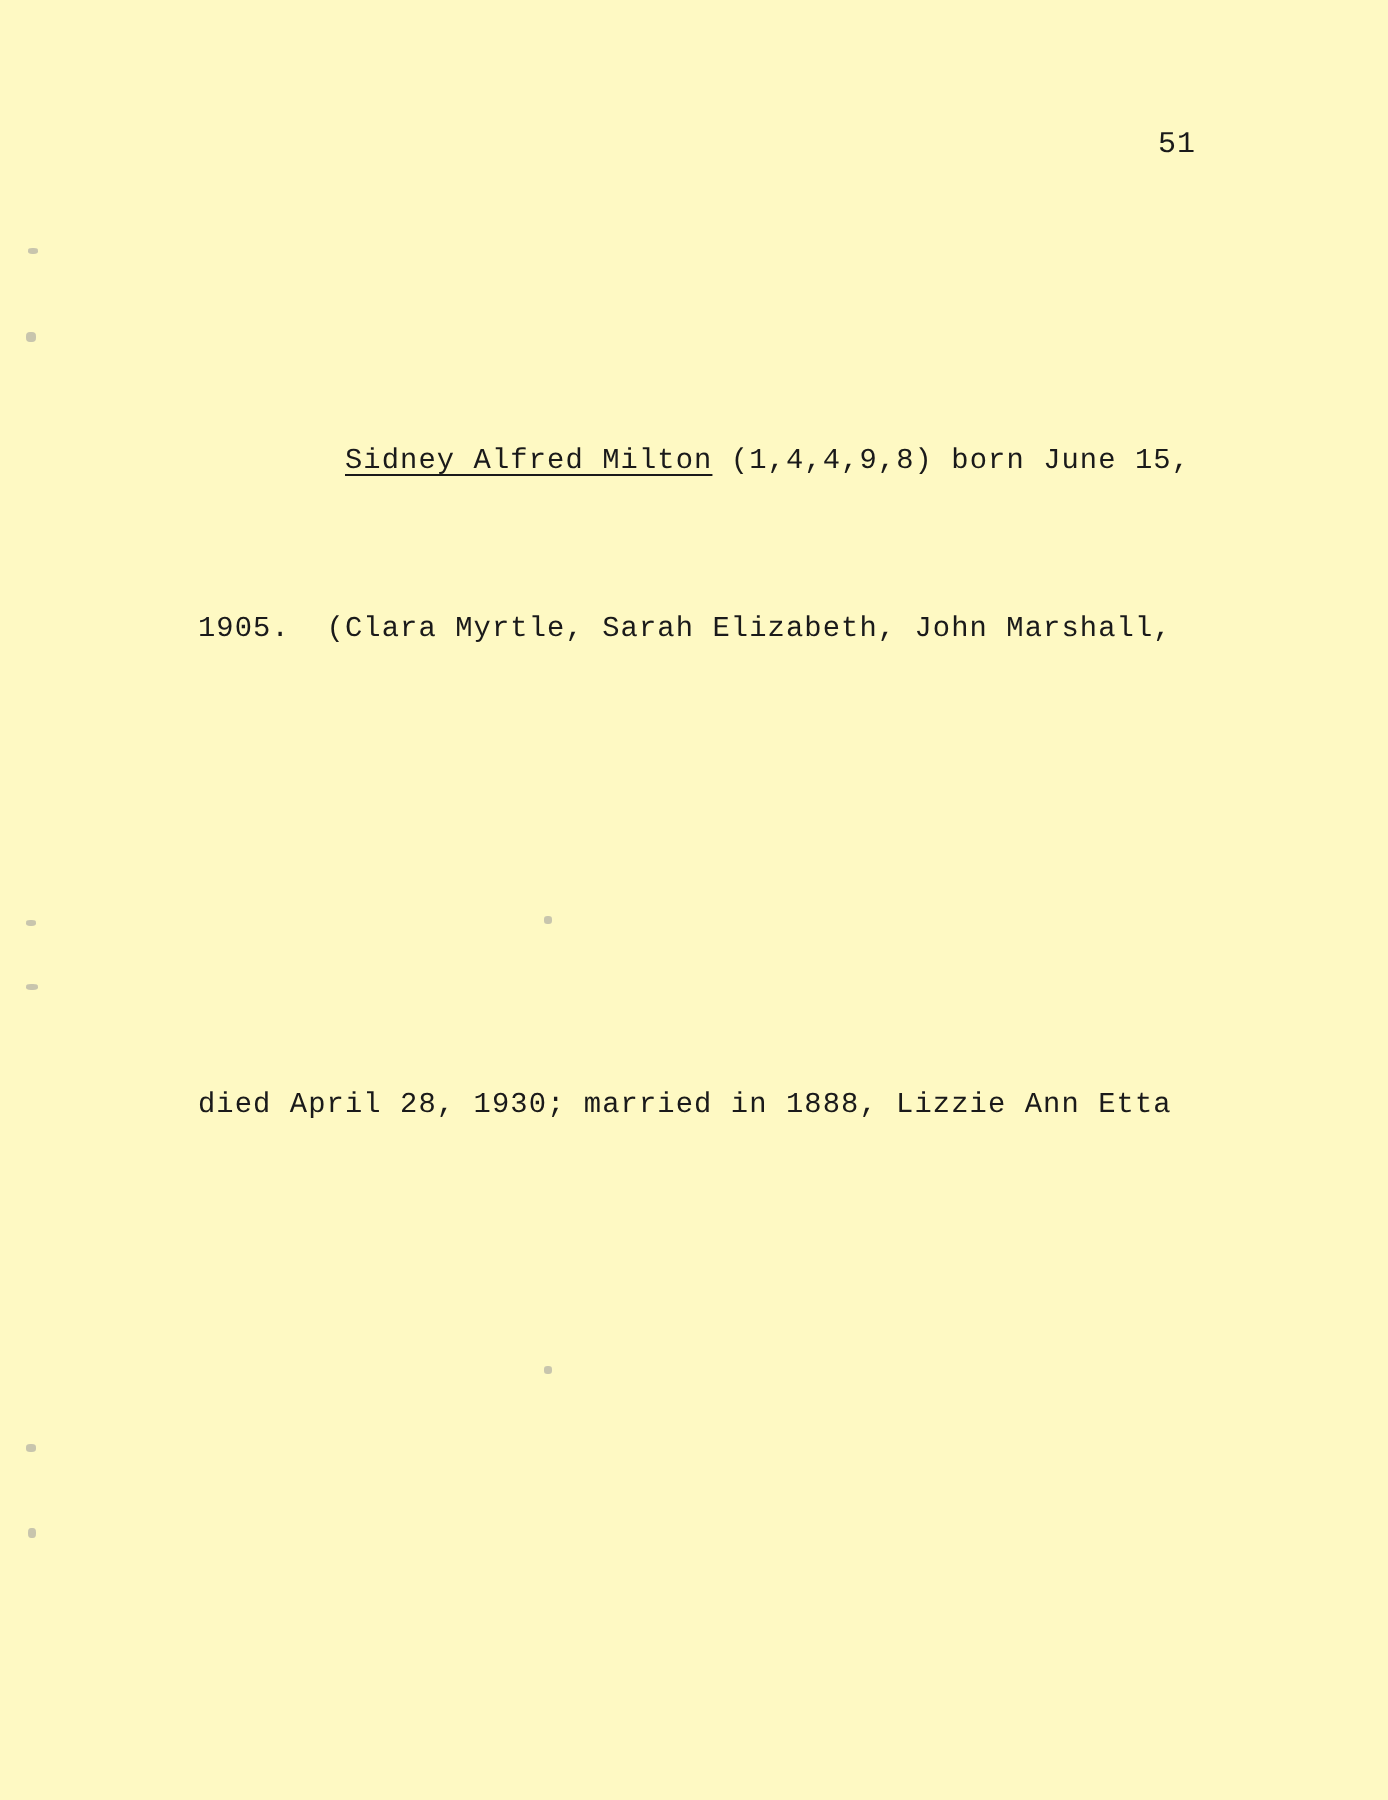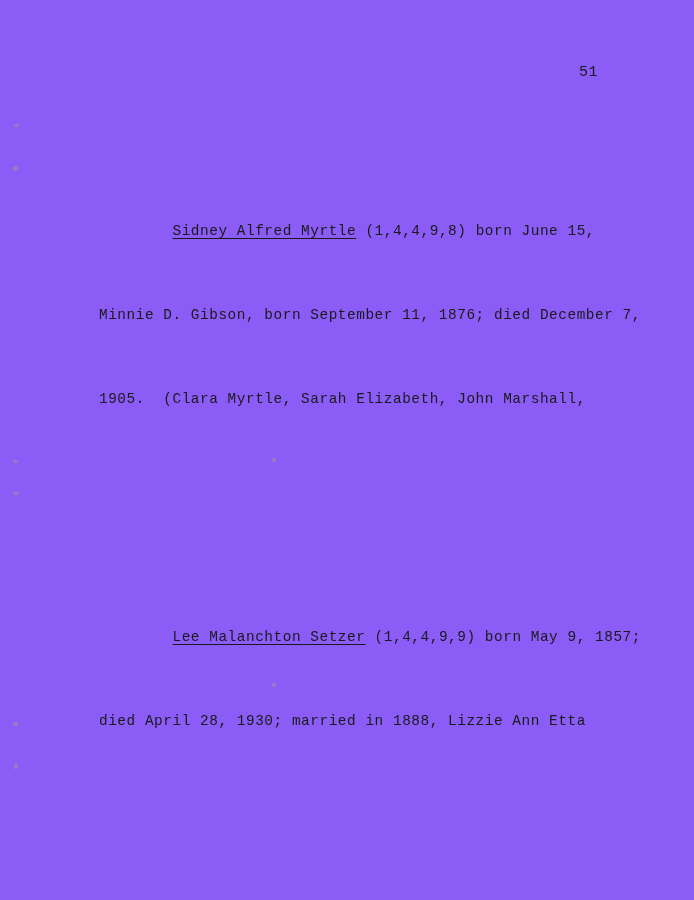--- a/index.html
+++ b/index.html
@@ -5,21 +5,21 @@
 <style>
   html, body {
     margin: 0;
     padding: 0;
     background: #ffffff;
   }
   #page {
     position: relative;
     width: 694px;
     height: 900px;
-    background: #8b5cf6;
+    background: #fef9c3;
     overflow: hidden;
     font-family: "Liberation Mono", "DejaVu Sans Mono", monospace;
     color: #1a1a1a;
     -webkit-font-smoothing: none;
   }
   
   .page-number {
     position: absolute;
     top: 64px;
     left: 0;
@@ -66,27 +66,25 @@
 </style>
 </head>
 <body>
 
 <div id="page">
 
   <div class="page-number">51</div>
 
   <div class="text-block">
     <p class="para">
-      <span class="line">        <span class="u">Sidney Alfred Myrtle</span><span> (1,4,4,9,8) born June 15,</span></span>
-      <span class="line">Minnie D. Gibson, born September 11, 1876; died December 7,</span>
+      <span class="line">        <span class="u">Sidney Alfred Milton</span><span> (1,4,4,9,8) born June 15,</span></span>
       <span class="line">1905.  (Clara Myrtle, Sarah Elizabeth, John Marshall,</span>
     </p>
 
     <p class="para">
-      <span class="line">        <span class="u">Lee Malanchton Setzer</span><span> (1,4,4,9,9) born May 9, 1857;</span></span>
       <span class="line">died April 28, 1930; married in 1888, Lizzie Ann Etta</span>
       
       
       
       
     </p>
 
     
 
     

